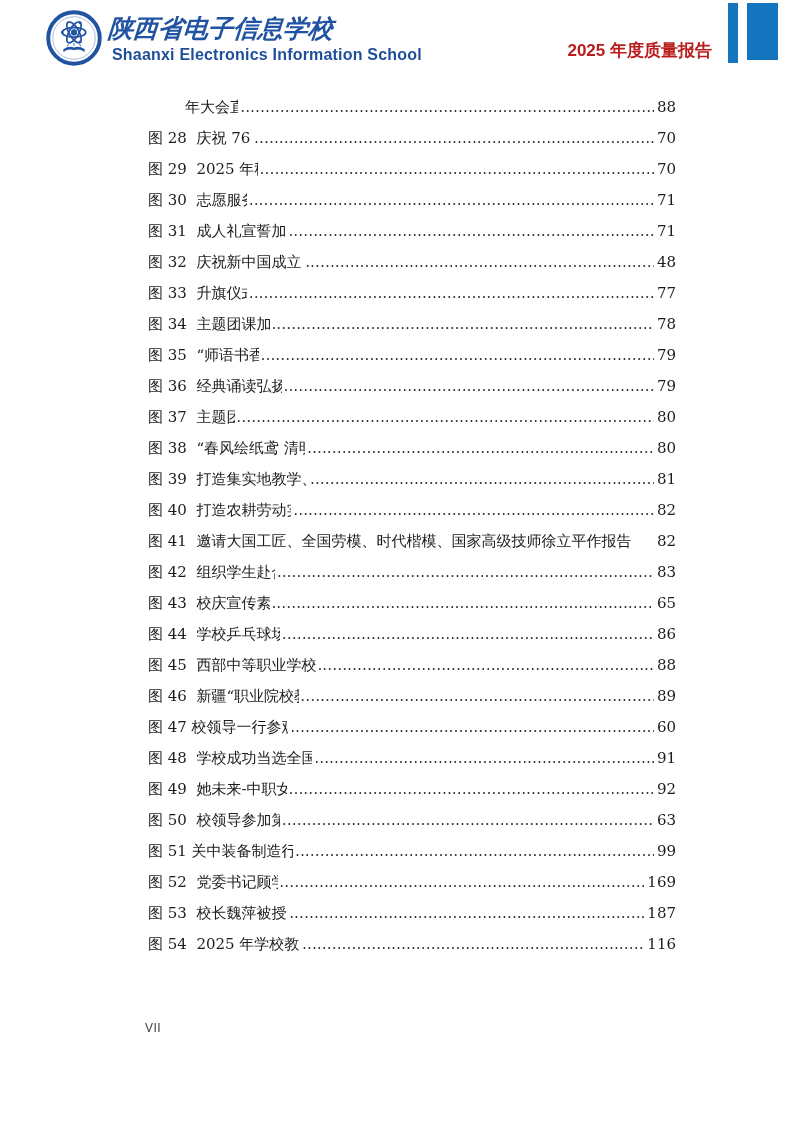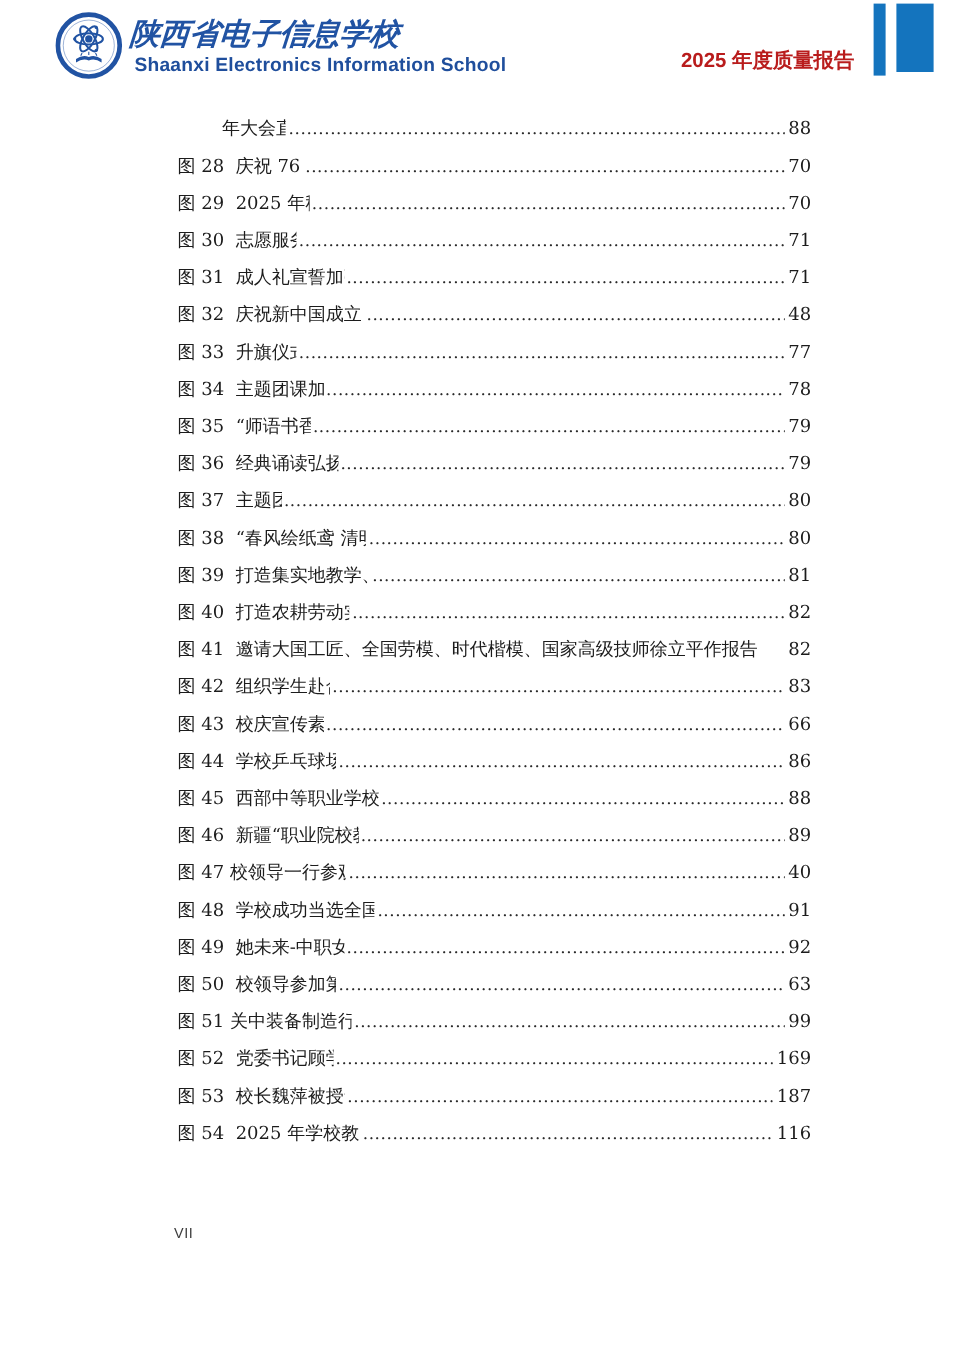--- a/index.html
+++ b/index.html
@@ -173,41 +173,41 @@
       <span class="toc-page">82</span>
     </div>
     <div class="toc-row">
       <span class="toc-text">图 42  组织学生赴合作企业实地参观学习</span>
       <span class="toc-leader"></span>
       <span class="toc-page">83</span>
     </div>
     <div class="toc-row">
       <span class="toc-text">图 43  校庆宣传素材添加校徽校训元素</span>
       <span class="toc-leader"></span>
-      <span class="toc-page">66</span>
+      <span class="toc-page">65</span>
     </div>
     <div class="toc-row">
       <span class="toc-text">图 44  学校乒乓球场文化建设突出校训元素</span>
       <span class="toc-leader"></span>
       <span class="toc-page">86</span>
     </div>
     <div class="toc-row">
       <span class="toc-text">图 45  西部中等职业学校 AI 赋能智慧教学与学校管理研讨会</span>
       <span class="toc-leader"></span>
       <span class="toc-page">88</span>
     </div>
     <div class="toc-row">
       <span class="toc-text">图 46  新疆“职业院校教师素质培训班来校交流调研 </span>
       <span class="toc-leader"></span>
       <span class="toc-page">89</span>
     </div>
     <div class="toc-row">
       <span class="toc-text">图 47 校领导一行参观重庆市万州职业教育中心</span>
       <span class="toc-leader"></span>
-      <span class="toc-page">40</span>
+      <span class="toc-page">60</span>
     </div>
     <div class="toc-row">
       <span class="toc-text">图 48  学校成功当选全国中等职业学校校长联席主席团成员</span>
       <span class="toc-leader"></span>
       <span class="toc-page">91</span>
     </div>
     <div class="toc-row">
       <span class="toc-text">图 49  她未来-中职女生综合发展项目开班仪式</span>
       <span class="toc-leader"></span>
       <span class="toc-page">92</span>

